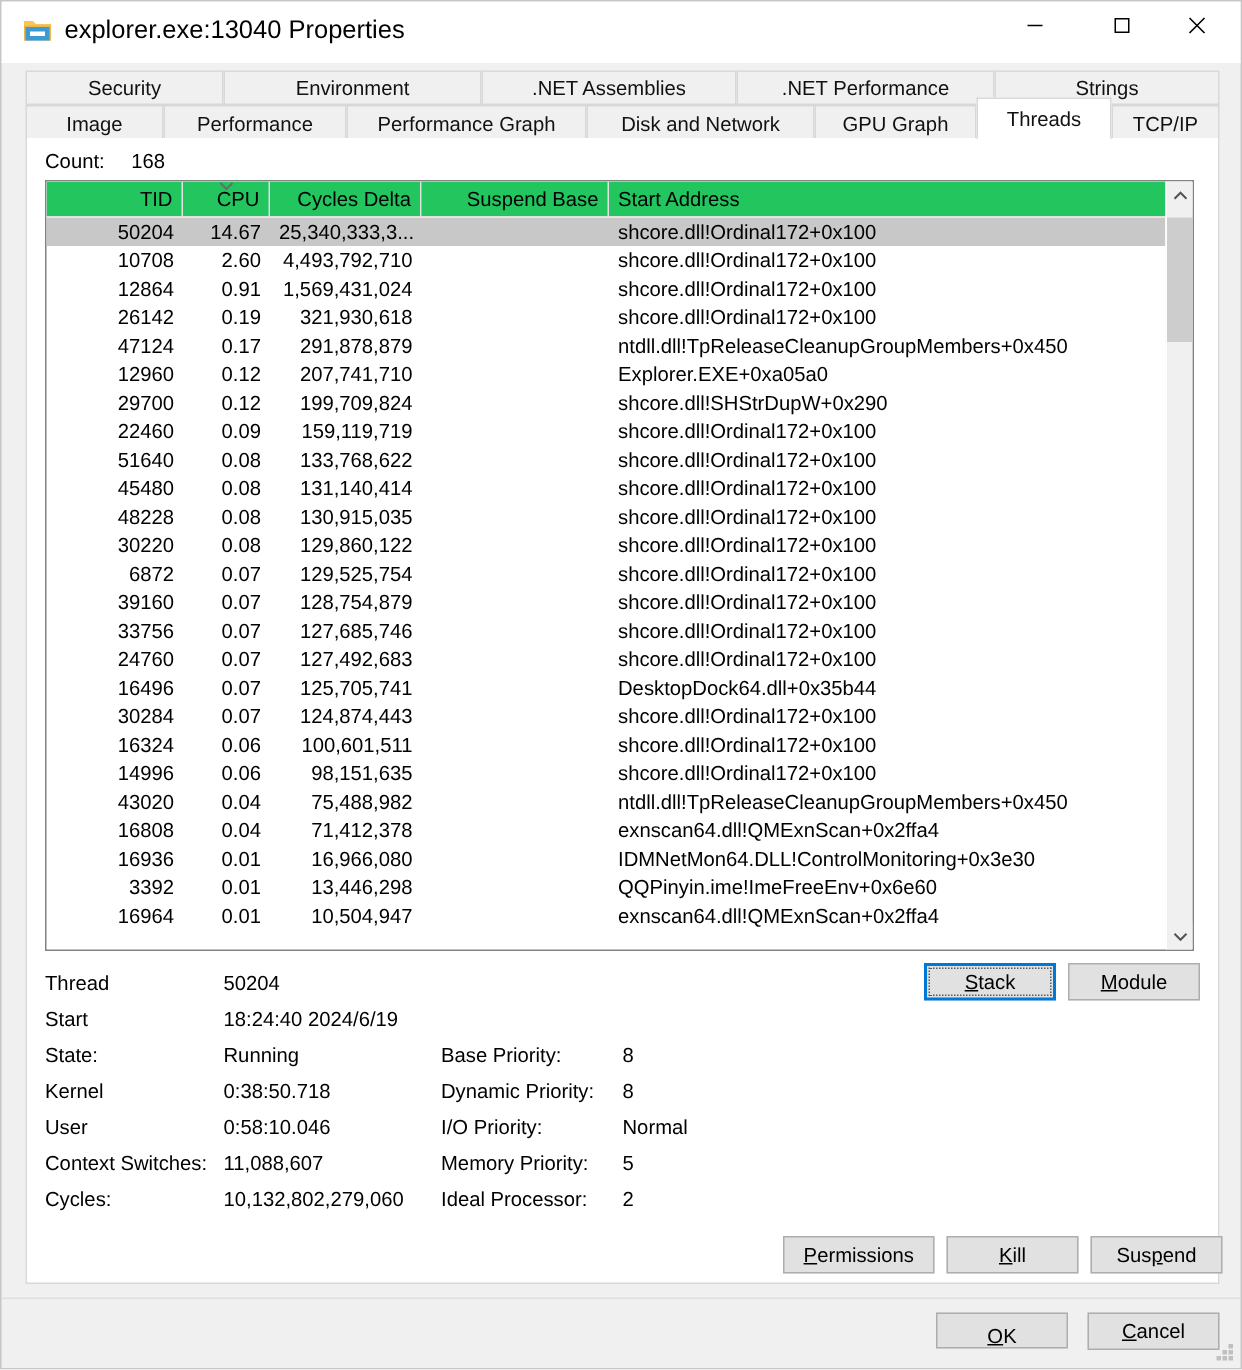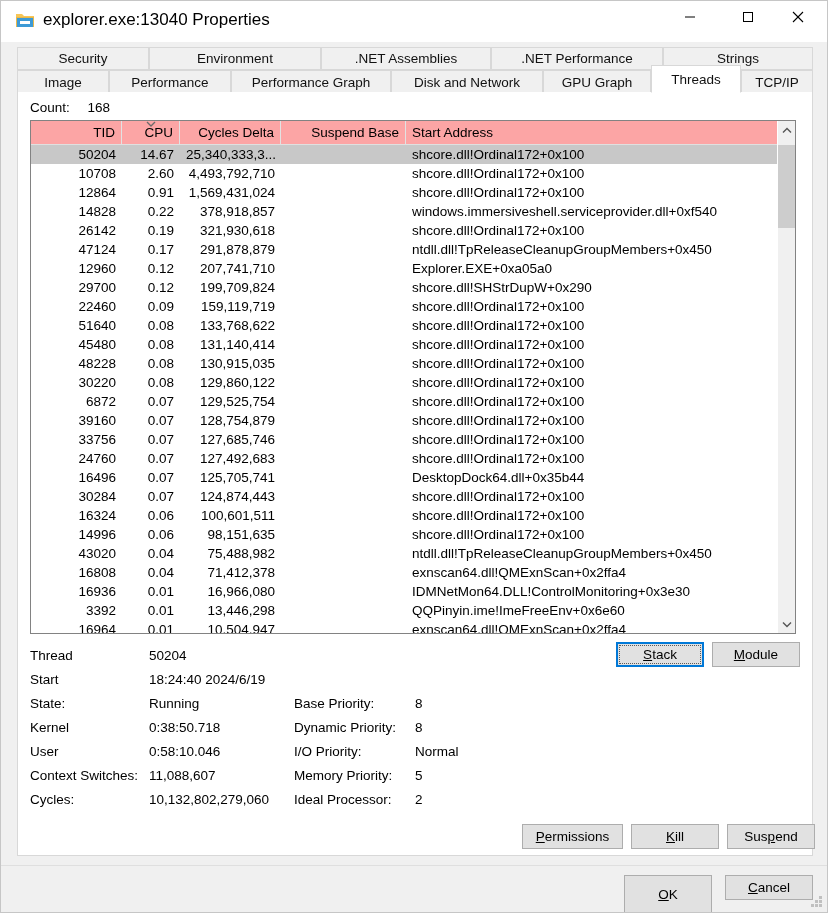--- a/index.html
+++ b/index.html
@@ -141,21 +141,21 @@
     top: 0;
     height: 23px;
     font-size: 13.5px;
     color: #000000;
     display: flex;
     align-items: center;
     box-sizing: border-box;
     border-right: 1px solid #e2e2e2;
     padding: 0 6px;
     cursor: default;
-    background: #fca5a5;
+    background: #22c55e;
   }
   .lv-col.align-right { justify-content: flex-end; }
   .lv-col.align-left  { justify-content: flex-start; }
   .sort-arrow {
     position: absolute;
     top: -4px;
     left: 50%;
     transform: translateX(-50%);
     width: 12px; height: 9px;
   }
@@ -272,21 +272,21 @@
   .b-kill     { left: 613px; top: 732px; width: 88px;  height: 25px; }
   .b-suspend  { left: 709px; top: 732px; width: 88px;  height: 25px; }
 
   
   .footer-sep {
     position: absolute;
     left: 0; top: 864px;
     width: 828px; height: 1px;
     background: #dfdfdf;
   }
-  .b-ok     { position: absolute; left: 623px; top: 874px; width: 88px; height: 39px; }
+  .b-ok     { position: absolute; left: 623px; top: 874px; width: 88px; height: 24px; align-items: flex-end; }
   .b-cancel { position: absolute; left: 724px; top: 874px; width: 88px; height: 25px; }
   .grip {
     position: absolute;
     right: 4px; bottom: 4px;
     width: 13px; height: 13px;
   }
   .grip i {
     position: absolute;
     width: 3px; height: 3px;
     background: #c0c0c0;
@@ -414,27 +414,20 @@
             <div class="cell l c-start" style="left: 375px; width: 372px;">shcore.dll!Ordinal172+0x100</div>
           </div>
           <div class="lv-row">
             <div class="cell r c-tid" style="left: 0px; width: 91px;">12864</div>
             <div class="cell r c-cpu" style="left: 91px; width: 58px;">0.91</div>
             <div class="cell r c-cycles" style="left: 149px; width: 101px;">1,569,431,024</div>
             <div class="cell r c-suspend" style="left: 250px; width: 125px;"></div>
             <div class="cell l c-start" style="left: 375px; width: 372px;">shcore.dll!Ordinal172+0x100</div>
           </div>
           <div class="lv-row">
-            <div class="cell r c-tid" style="left: 0px; width: 91px;">14828</div>
-            <div class="cell r c-cpu" style="left: 91px; width: 58px;">0.22</div>
-            <div class="cell r c-cycles" style="left: 149px; width: 101px;">378,918,857</div>
-            <div class="cell r c-suspend" style="left: 250px; width: 125px;"></div>
-            <div class="cell l c-start" style="left: 375px; width: 372px;">windows.immersiveshell.serviceprovider.dll+0xf540</div>
-          </div>
-          <div class="lv-row">
             <div class="cell r c-tid" style="left: 0px; width: 91px;">26142</div>
             <div class="cell r c-cpu" style="left: 91px; width: 58px;">0.19</div>
             <div class="cell r c-cycles" style="left: 149px; width: 101px;">321,930,618</div>
             <div class="cell r c-suspend" style="left: 250px; width: 125px;"></div>
             <div class="cell l c-start" style="left: 375px; width: 372px;">shcore.dll!Ordinal172+0x100</div>
           </div>
           <div class="lv-row">
             <div class="cell r c-tid" style="left: 0px; width: 91px;">47124</div>
             <div class="cell r c-cpu" style="left: 91px; width: 58px;">0.17</div>
             <div class="cell r c-cycles" style="left: 149px; width: 101px;">291,878,879</div>

